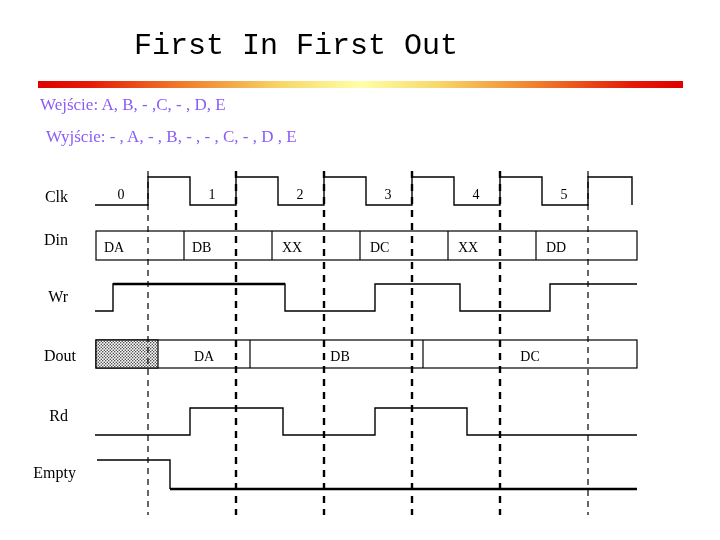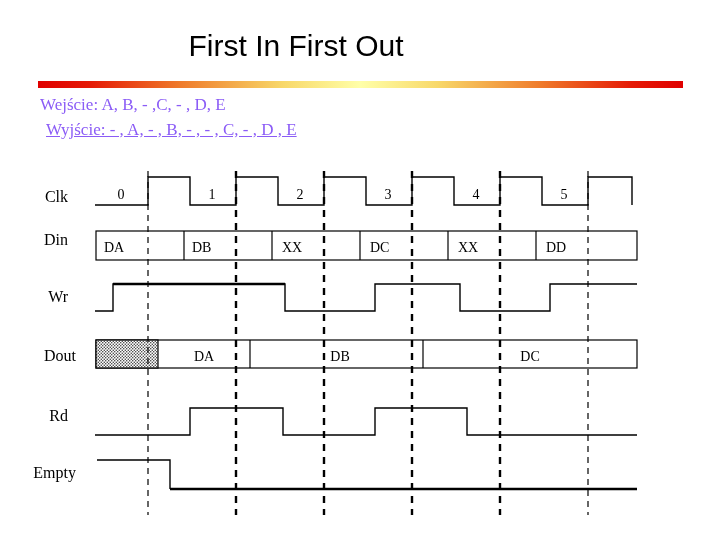--- a/index.html
+++ b/index.html
@@ -18,21 +18,21 @@
 
   
   #slide-title {
     position: absolute;
     left: 0;
     top: 28px;
     width: 592px;
     text-align: center;
     font-size: 30px;
     line-height: 36px;
-    font-family: Liberation Sans, sans-serif;
+    font-family: Liberation Mono, monospace;
     color: #000000;
     white-space: nowrap;
   }
 
   
   #title-divider {
     position: absolute;
     left: 38px;
     top: 74px;
     width: 645px;
@@ -42,21 +42,21 @@
   
   .body-line {
     position: absolute;
     font-size: 17px;
     line-height: 20px;
     font-family: "Liberation Serif", "DejaVu Serif", serif;
     color: #8b5cf6;
     white-space: nowrap;
   }
   #line-wejscie { left: 40px; top: 95px; }
-  #line-wyjscie { left: 46px; top: 120px; text-decoration: underline; }
+  #line-wyjscie { left: 46px; top: 127px; }
 
   
   #timing-diagram {
     position: absolute;
     left: 0;
     top: 0;
     width: 720px;
     height: 540px;
   }
   #timing-svg {

